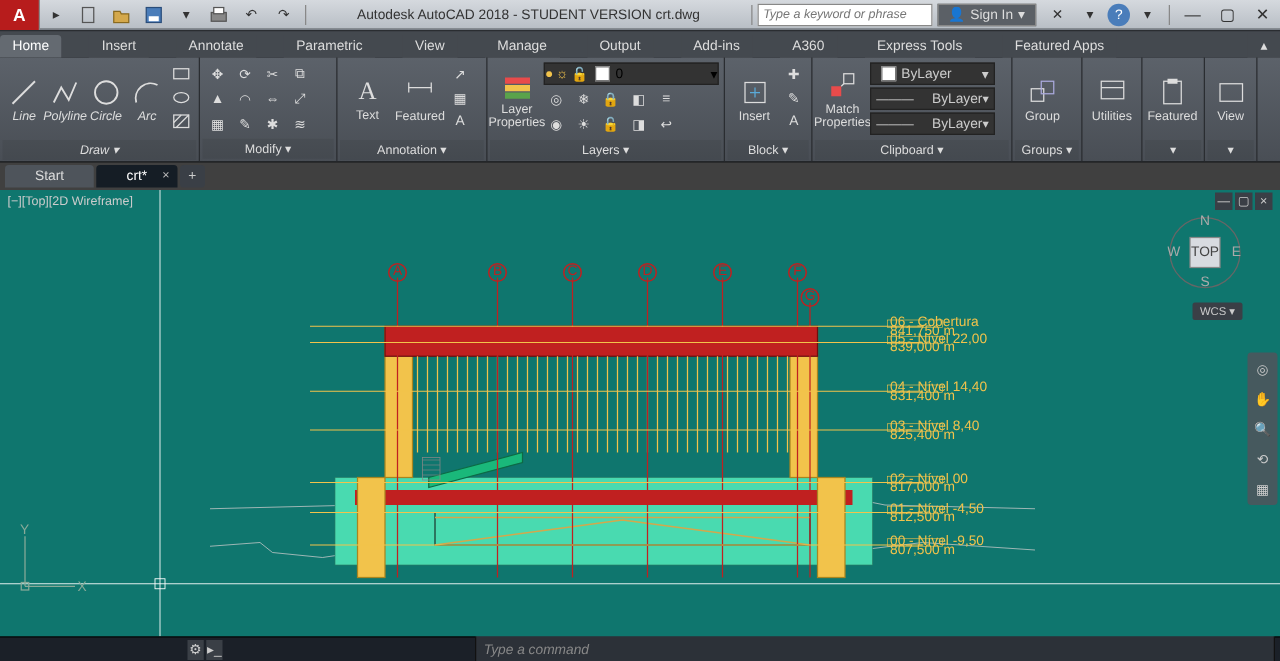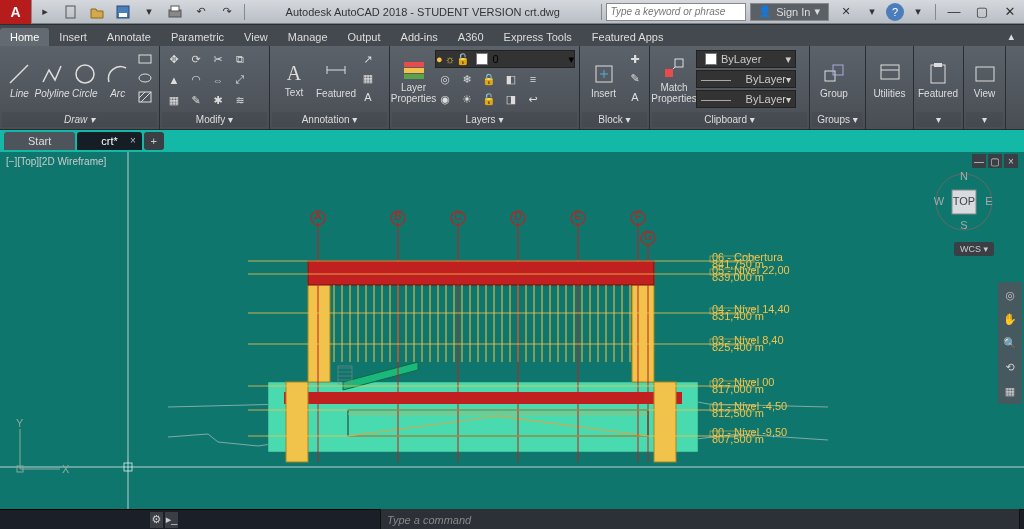--- a/index.html
+++ b/index.html
@@ -7,35 +7,35 @@
 body{margin:0;width:1024px;height:529px;overflow:hidden;background:#000;}
 .app{display:flex;flex-direction:column;width:100%;height:100%;}
 .qat{height:24px;background:linear-gradient(#d5d9de,#b8bec5);display:flex;align-items:center;border-bottom:1px solid #7a8088;}
 .logo{width:32px;height:24px;background:#b71c1c;color:#fff;display:flex;align-items:center;justify-content:center;font-weight:bold;font-size:14px;border-right:1px solid #888;}
 .qat-btn{width:24px;height:20px;margin:0 1px;display:flex;align-items:center;justify-content:center;color:#333;cursor:pointer;}
 .qat-title{flex:1;text-align:center;color:#333;font-size:11px;}
 .qat-sep{width:1px;height:16px;background:#888;margin:0 4px;}
 .search{width:140px;height:18px;background:#fff;border:1px solid #888;padding:0 4px;font-style:italic;color:#888;font-size:10px;}
 .signin{height:18px;background:#5b6066;border:1px solid #888;color:#ddd;padding:0 8px;display:flex;align-items:center;margin:0 4px;}
 .wbtn{width:28px;height:20px;display:flex;align-items:center;justify-content:center;color:#333;cursor:pointer;font-size:13px;}
-.tabs{height:22px;background:#44494f;display:flex;align-items:flex-end;border-top:1px solid #2a2d31;}
+.tabs{height:22px;background:#44494f;display:flex;align-items:flex-end;border-top:1px solid #2a2d31;gap:22px;}
 .tab{padding:3px 10px;color:#ddd;background:#44494f;cursor:pointer;font-size:11px;}
 .tab.active{background:#646a71;color:#fff;border-radius:3px 3px 0 0;}
 .ribbon{height:84px;background:linear-gradient(#5c626a,#494e55);display:flex;border-bottom:1px solid #2a2d31;}
 .r-grp{display:flex;flex-direction:column;border-right:1px solid #2a2d31;padding:2px;}
 .r-row{display:flex;flex:1;align-items:flex-start;gap:2px;padding:2px;}
 .r-label{text-align:center;color:#ddd;font-size:10px;padding:2px;background:rgba(0,0,0,.06);}
 .r-btn{display:flex;flex-direction:column;align-items:center;justify-content:center;color:#ddd;padding:2px;cursor:pointer;min-width:20px;}
 .r-btn.v{width:40px;height:60px;}
 .r-btn.s{width:20px;height:18px;}
 .r-ico{width:24px;height:24px;}
 .lbl{font-size:10px;margin-top:2px;text-align:center;}
 .stack{display:flex;flex-direction:column;gap:1px;}
 .combo{height:18px;background:#333;border:1px solid #222;color:#ccc;display:flex;align-items:center;padding:0 4px;font-size:10px;min-width:90px;}
-.doc-tabs{height:22px;background:#14b8a6;display:flex;align-items:center;padding:0 4px;}
+.doc-tabs{height:22px;background:#404040;display:flex;align-items:center;padding:0 4px;}
 .d-tab{padding:3px 24px;background:#4e545b;color:#ddd;font-size:10px;margin-right:2px;border-radius:3px 3px 0 0;cursor:pointer;position:relative;}
 .d-tab.active{background:#151d25;color:#fff;}
 .d-tab .cls{position:absolute;right:6px;top:3px;color:#bbb;font-size:10px;}
 .d-add{width:20px;height:18px;background:#3a3f46;color:#ccc;display:flex;align-items:center;justify-content:center;border-radius:3px;cursor:pointer;}
 .workspace{flex:1;position:relative;background:#0f766e;overflow:hidden;}
 .vp-label{position:absolute;top:4px;left:6px;color:#ccc;font-size:10px;}
 .vp-ctrls{position:absolute;top:2px;right:6px;display:flex;gap:2px;}
 .vp-ctrls span{width:14px;height:14px;background:#3a3f46;color:#ccc;display:flex;align-items:center;justify-content:center;font-size:10px;cursor:pointer;}
 svg.drawing{position:absolute;left:138px;top:30px;width:720px;height:300px;}
 .ucs{position:absolute;left:10px;bottom:30px;}

